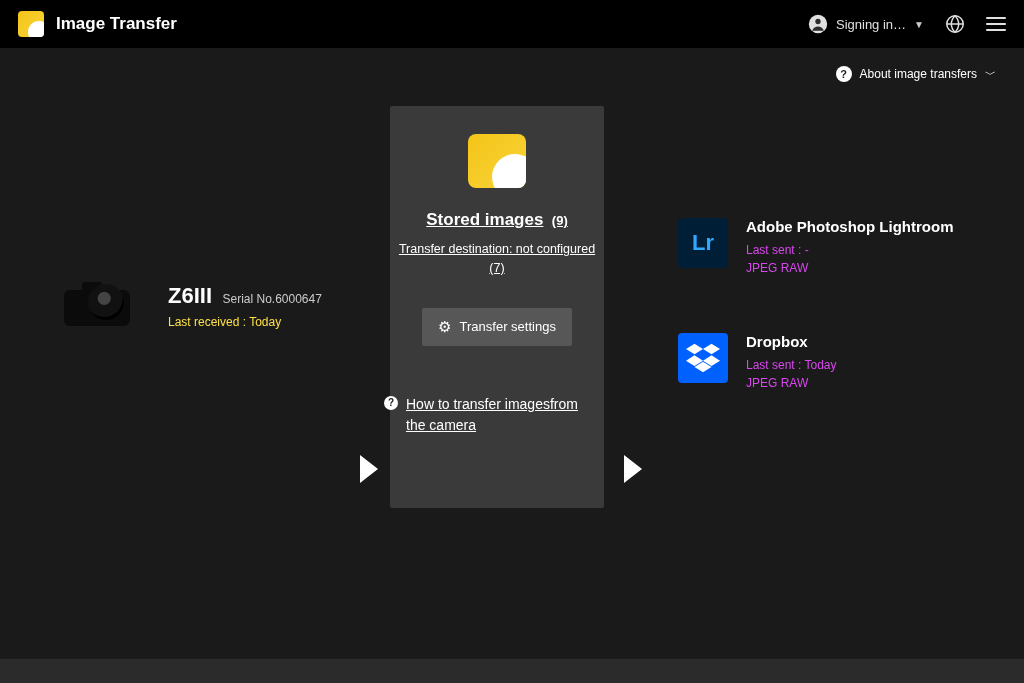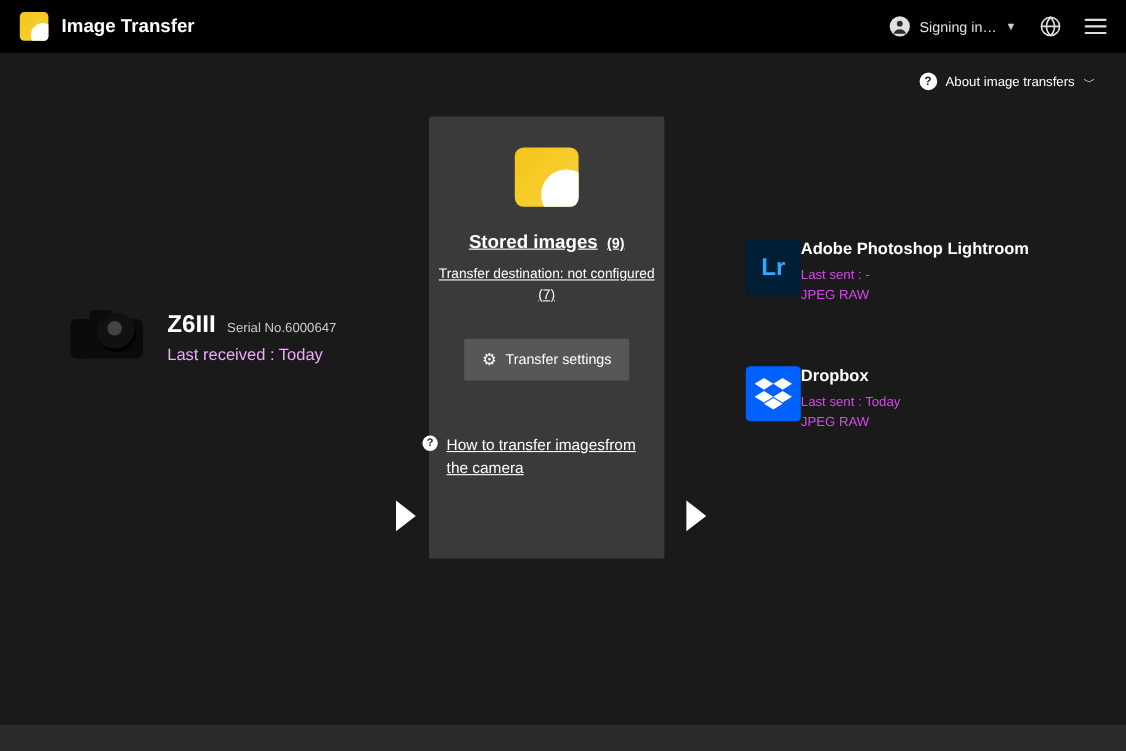--- a/index.html
+++ b/index.html
@@ -19,49 +19,49 @@
   .globe-icon svg { display:block; }
 
   
   .infobar { display:flex; justify-content:flex-end; padding: 18px 28px 0 0; }
   .about-link { display:flex; align-items:center; gap:8px; font-size:12px; color:#fff; cursor:pointer; }
   .q-circle { width:16px; height:16px; border-radius:50%; background:#fff; color:#222; font-size:11px; font-weight:bold; display:flex; align-items:center; justify-content:center; }
   .chev-down { font-size:11px; }
 
   
   .main { display:flex; align-items:flex-start; padding: 24px 20px 0 60px; height: 560px; }
-  .col-camera { width: 300px; display:flex; align-items:center; gap:12px; margin-top:170px; }
+  .col-camera { width: 300px; display:flex; align-items:center; gap:28px; margin-top:170px; }
   .cam-img { width:80px; height:60px; position:relative; }
   .cam-body { position:absolute; left:8px; top:14px; width:62px; height:36px; background:#0b0b0b; border-radius:6px; }
   .cam-lens { position:absolute; left:28px; top:8px; width:36px; height:36px; background:radial-gradient(circle at 45% 40%, #444 0 6px, #111 7px 18px, #000 19px); border-radius:50%; }
   .cam-prism { position:absolute; left:22px; top:6px; width:20px; height:12px; background:#0b0b0b; border-radius:3px 3px 0 0; }
   .cam-grip { position:absolute; left:4px; top:14px; width:14px; height:36px; background:#0b0b0b; border-radius:6px 2px 2px 6px; }
   .cam-text .model { font-size:22px; font-weight:600; display:inline; }
   .cam-text .serial { font-size:12px; color:#ccc; margin-left:6px; display:inline; }
-  .cam-text .lastrec { font-size:15px; color:#f0abfc; margin-top:6px; }
+  .cam-text .lastrec { font-size:12px; color:#fde047; margin-top:6px; }
 
   .arrow { width:0; height:0; border-top:14px solid transparent; border-bottom:14px solid transparent; border-left:18px solid #fff; align-self:center; margin-top:190px; }
   .arrow.right2 { margin-left:8px; margin-right:8px; }
 
   
   .center-card { width:214px; background:#3a3a3a; border-radius:2px; padding:28px 6px 18px; display:flex; flex-direction:column; align-items:center; margin:0 12px; min-height:402px; }
   .center-logo { width:58px; height:54px; border-radius:8px; background:linear-gradient(135deg,#f5c518 0%,#f7d33a 100%); position:relative; overflow:hidden; margin-bottom:22px; }
   .center-logo::after { content:""; position:absolute; right:-12px; bottom:-12px; width:46px; height:46px; background:#fff; border-radius:50%; }
   .stored-title { font-size:17px; font-weight:700; text-decoration:underline; text-align:center; }
   .stored-count { font-size:13px; font-weight:700; margin-left:4px; }
   .dest-line { font-size:12.5px; text-decoration:underline; text-align:center; margin-top:10px; line-height:1.5; }
   .transfer-btn { margin-top:30px; background:#575757; border:none; color:#fff; padding:10px 16px; font-size:13px; display:flex; align-items:center; gap:8px; cursor:pointer; border-radius:2px; }
   .gear { font-size:15px; }
   .howto-row { display:flex; gap:8px; align-items:flex-start; margin-top:48px; width:100%; }
   .howto-row .q-circle { flex-shrink:0; width:14px; height:14px; font-size:10px; margin-top:2px; margin-left:-12px; }
   .howto-link { font-size:14px; text-decoration:underline; line-height:1.55; }
 
   
   .services { margin-left:28px; display:flex; flex-direction:column; gap:56px; margin-top:112px; }
-  .service { display:flex; align-items:flex-start; }
+  .service { display:flex; gap:18px; align-items:flex-start; }
   .svc-icon { width:50px; height:50px; border-radius:4px; display:flex; align-items:center; justify-content:center; flex-shrink:0; }
   .svc-icon.lr { background:#001e36; color:#31a8ff; font-size:22px; font-weight:700; }
   .svc-icon.db { background:#0061ff; }
   .svc-text .name { font-size:15px; font-weight:600; margin-bottom:6px; }
   .svc-text .meta { font-size:12px; color:#d946ef; line-height:1.5; }
 
   
   .footer { position:absolute; bottom:0; left:0; width:1024px; height:24px; background:#2b2b2b; }
 </style>
 </head>

